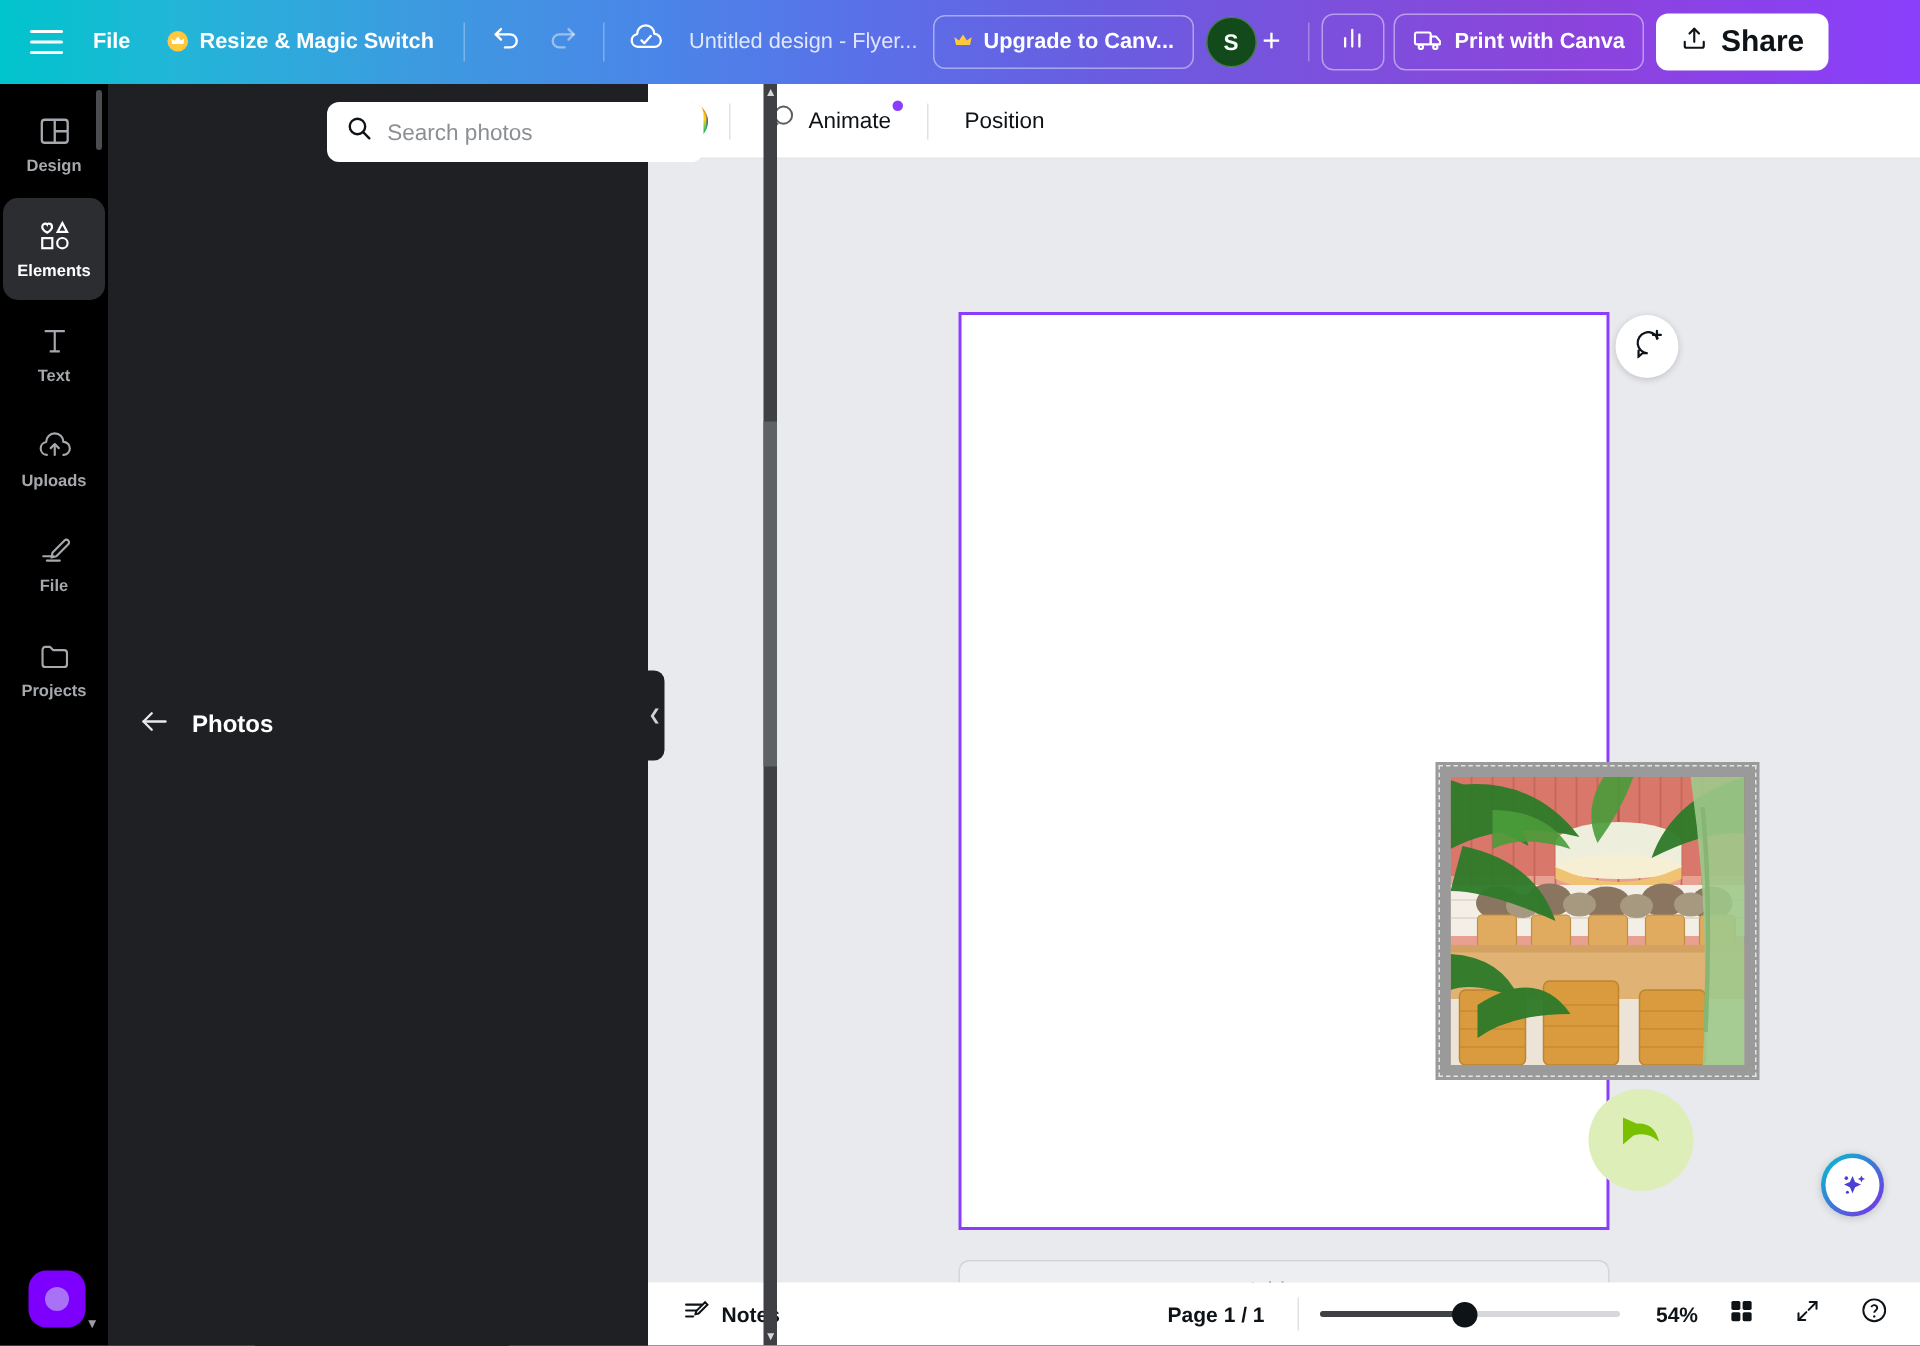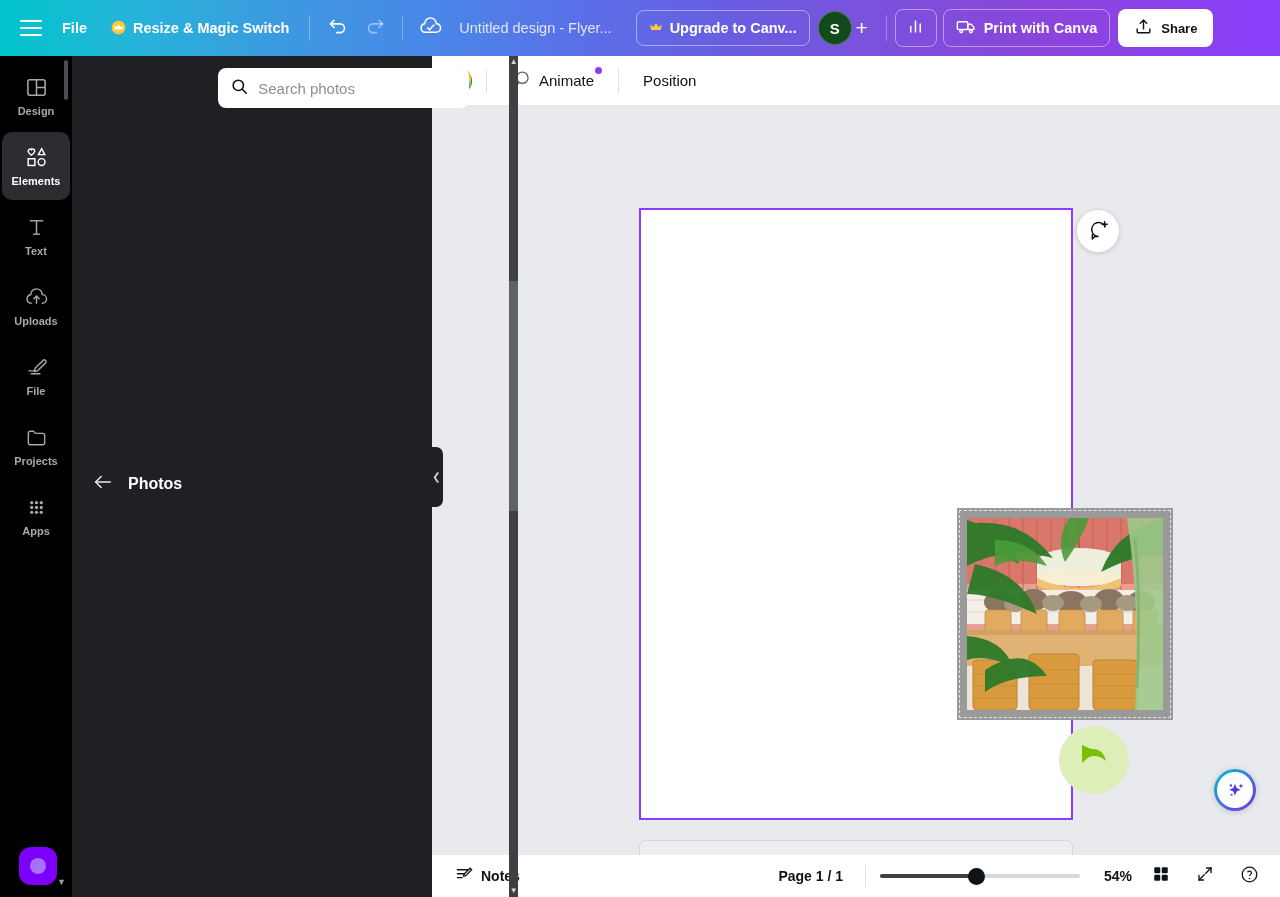--- a/index.html
+++ b/index.html
@@ -36,21 +36,21 @@
     font-size: 14.5px; color: rgba(255,255,255,0.82); font-weight: 400;
     padding: 0 10px; max-width: 180px; overflow:hidden; text-overflow: ellipsis; white-space: nowrap;
     cursor: text;
   }
   .outline-btn {
     border: 1px solid rgba(255,255,255,0.45); border-radius: 8px;
   }
   .share-btn {
     background: #fff; color: #0e1318; border-radius: 8px; height: 38px;
     padding: 0 16px; display:flex; align-items:center; gap:8px;
-    font-size: 13px; font-weight: 700; cursor:pointer;
+    font-size: 20px; font-weight: 700; cursor:pointer;
   }
   .avatar {
     width: 34px; height: 34px; border-radius: 50%; background: #124a1b;
     color: #fff; font-weight: 700; font-size: 15px;
     display:flex; align-items:center; justify-content:center; cursor:pointer;
     border: 1.5px solid rgba(255,255,255,0.25);
   }
   .plus-circle {
     width: 32px; height:32px; border-radius:50%; display:flex; align-items:center;justify-content:center;
     font-size: 21px; color:#fff; cursor:pointer; margin-left:-6px;
@@ -263,21 +263,21 @@
     <div class="tb-sep"></div>
     <div class="tb-icon-btn">
       <span>
         <svg width="23" height="23" viewBox="0 0 24 24" fill="none" stroke="#fff" stroke-width="1.6" stroke-linecap="round" stroke-linejoin="round">
             <path d="M6.5 18A4.5 4.5 0 0 1 6 9.06 6 6 0 0 1 18 9a4.5 4.5 0 0 1 0 9z"></path>
             <polyline points="9 13.5 11 15.5 15.5 10.5"></polyline>
           </svg>
       </span>
     </div>
     <div class="doc-title">Untitled design - Flyer...</div>
-    <div class="tb-btn outline-btn" style="margin-left:14px">
+    <div class="tb-btn outline-btn" style="margin-left:0">
       <span class="crown">
         <svg width="14" height="14" viewBox="0 0 24 24">
             <path d="M4 17l-2-9 5.5 4L12 5l4.5 7L22 8l-2 9z" fill="#ffc83d"></path>
           </svg>
       </span>
       <span>Upgrade to Canv...</span>
     </div>
     <div style="display:flex;align-items:center;margin-left:8px">
       <div class="avatar">S</div>
       <div class="plus-circle">
@@ -381,36 +381,20 @@
 
       <div class="rail-item">
         <span class="rail-ico">
           <svg viewBox="0 0 24 24" fill="none" stroke="currentColor" stroke-width="1.5" stroke-linejoin="round">
               <path d="M3.5 7.5a2 2 0 0 1 2-2h3.3l2 2.2h7.7a2 2 0 0 1 2 2v7.8a2 2 0 0 1-2 2h-13a2 2 0 0 1-2-2z"></path>
             </svg>
         </span>
         <span>Projects</span>
       </div>
 
-      <div class="rail-item">
-        <span class="rail-ico">
-          <svg viewBox="0 0 24 24" fill="currentColor">
-              <circle cx="7" cy="7" r="1.7"></circle>
-              <circle cx="12" cy="7" r="1.7"></circle>
-              <circle cx="17" cy="7" r="1.7"></circle>
-              <circle cx="7" cy="12" r="1.7"></circle>
-              <circle cx="12" cy="12" r="1.7"></circle>
-              <circle cx="17" cy="12" r="1.7"></circle>
-              <circle cx="7" cy="17" r="1.7"></circle>
-              <circle cx="12" cy="17" r="1.7"></circle>
-              <circle cx="17" cy="17" r="1.7"></circle>
-            </svg>
-        </span>
-        <span>Apps</span>
-      </div>
 
       <div class="rail-bottom">
         <span></span>
       </div>
       <div class="rail-caret">▼</div>
     </div>
 
     <div class="panel">
       <div class="panel-head">
         <div class="back-arrow">

